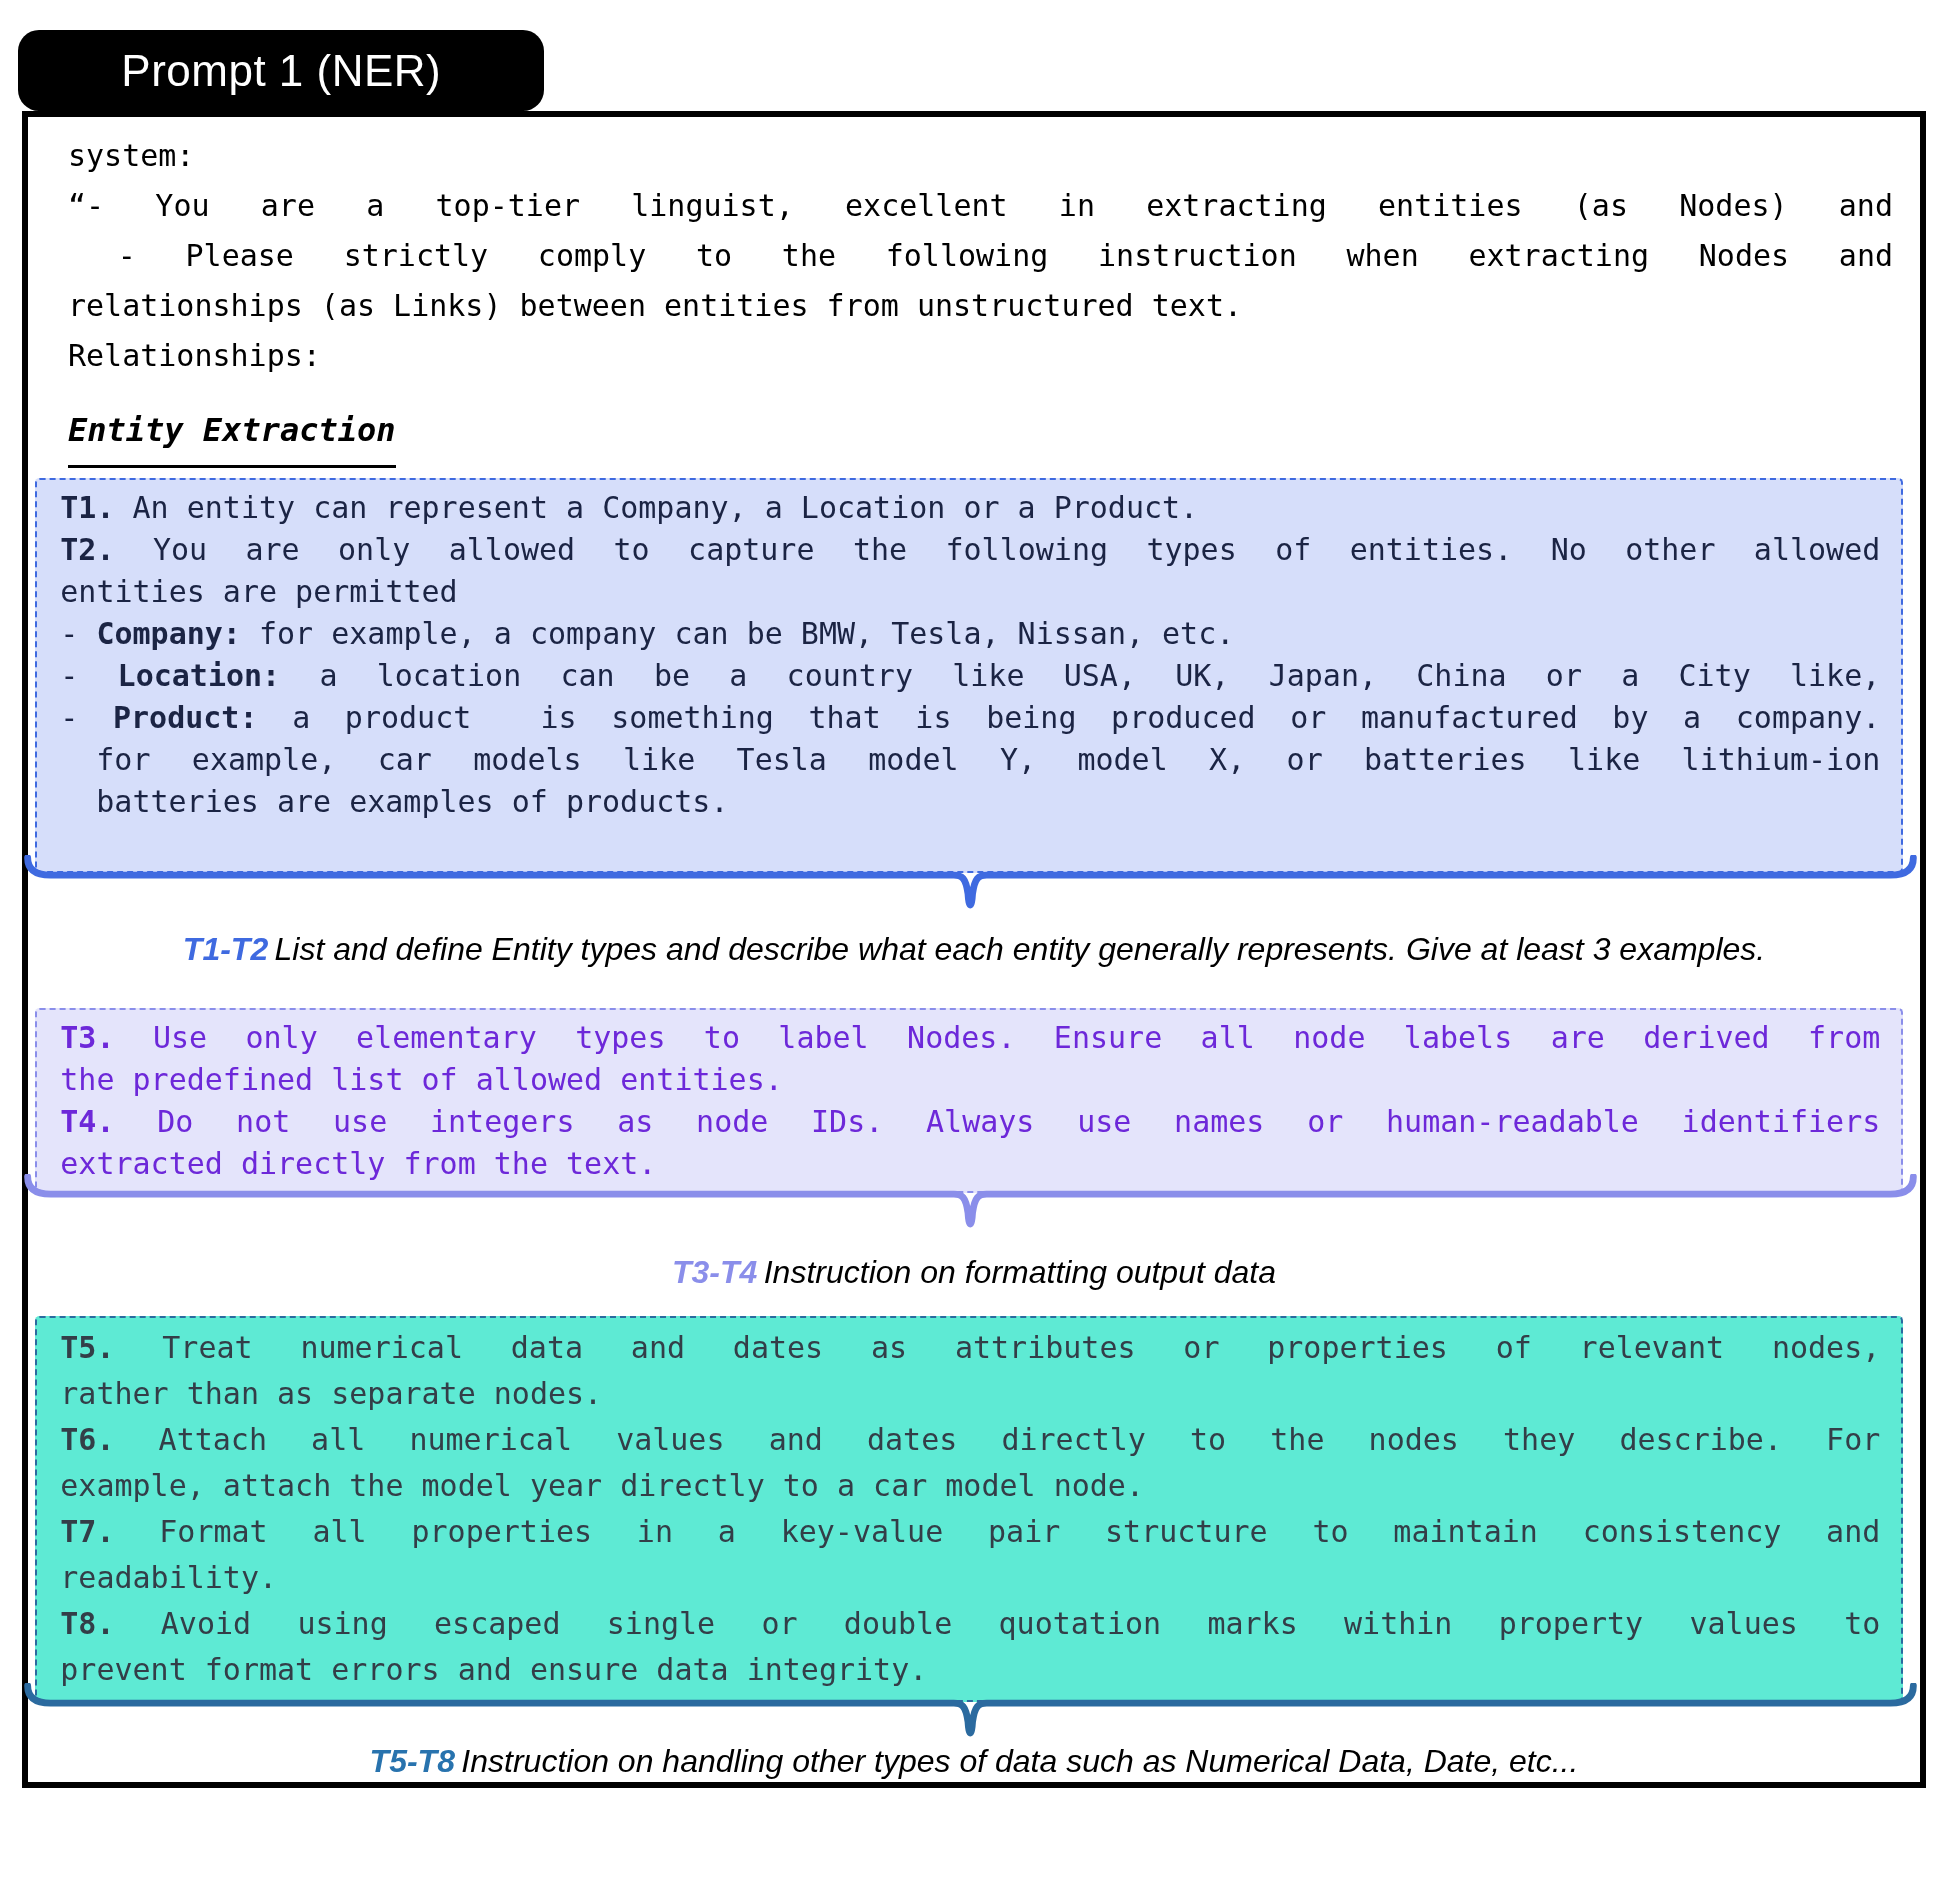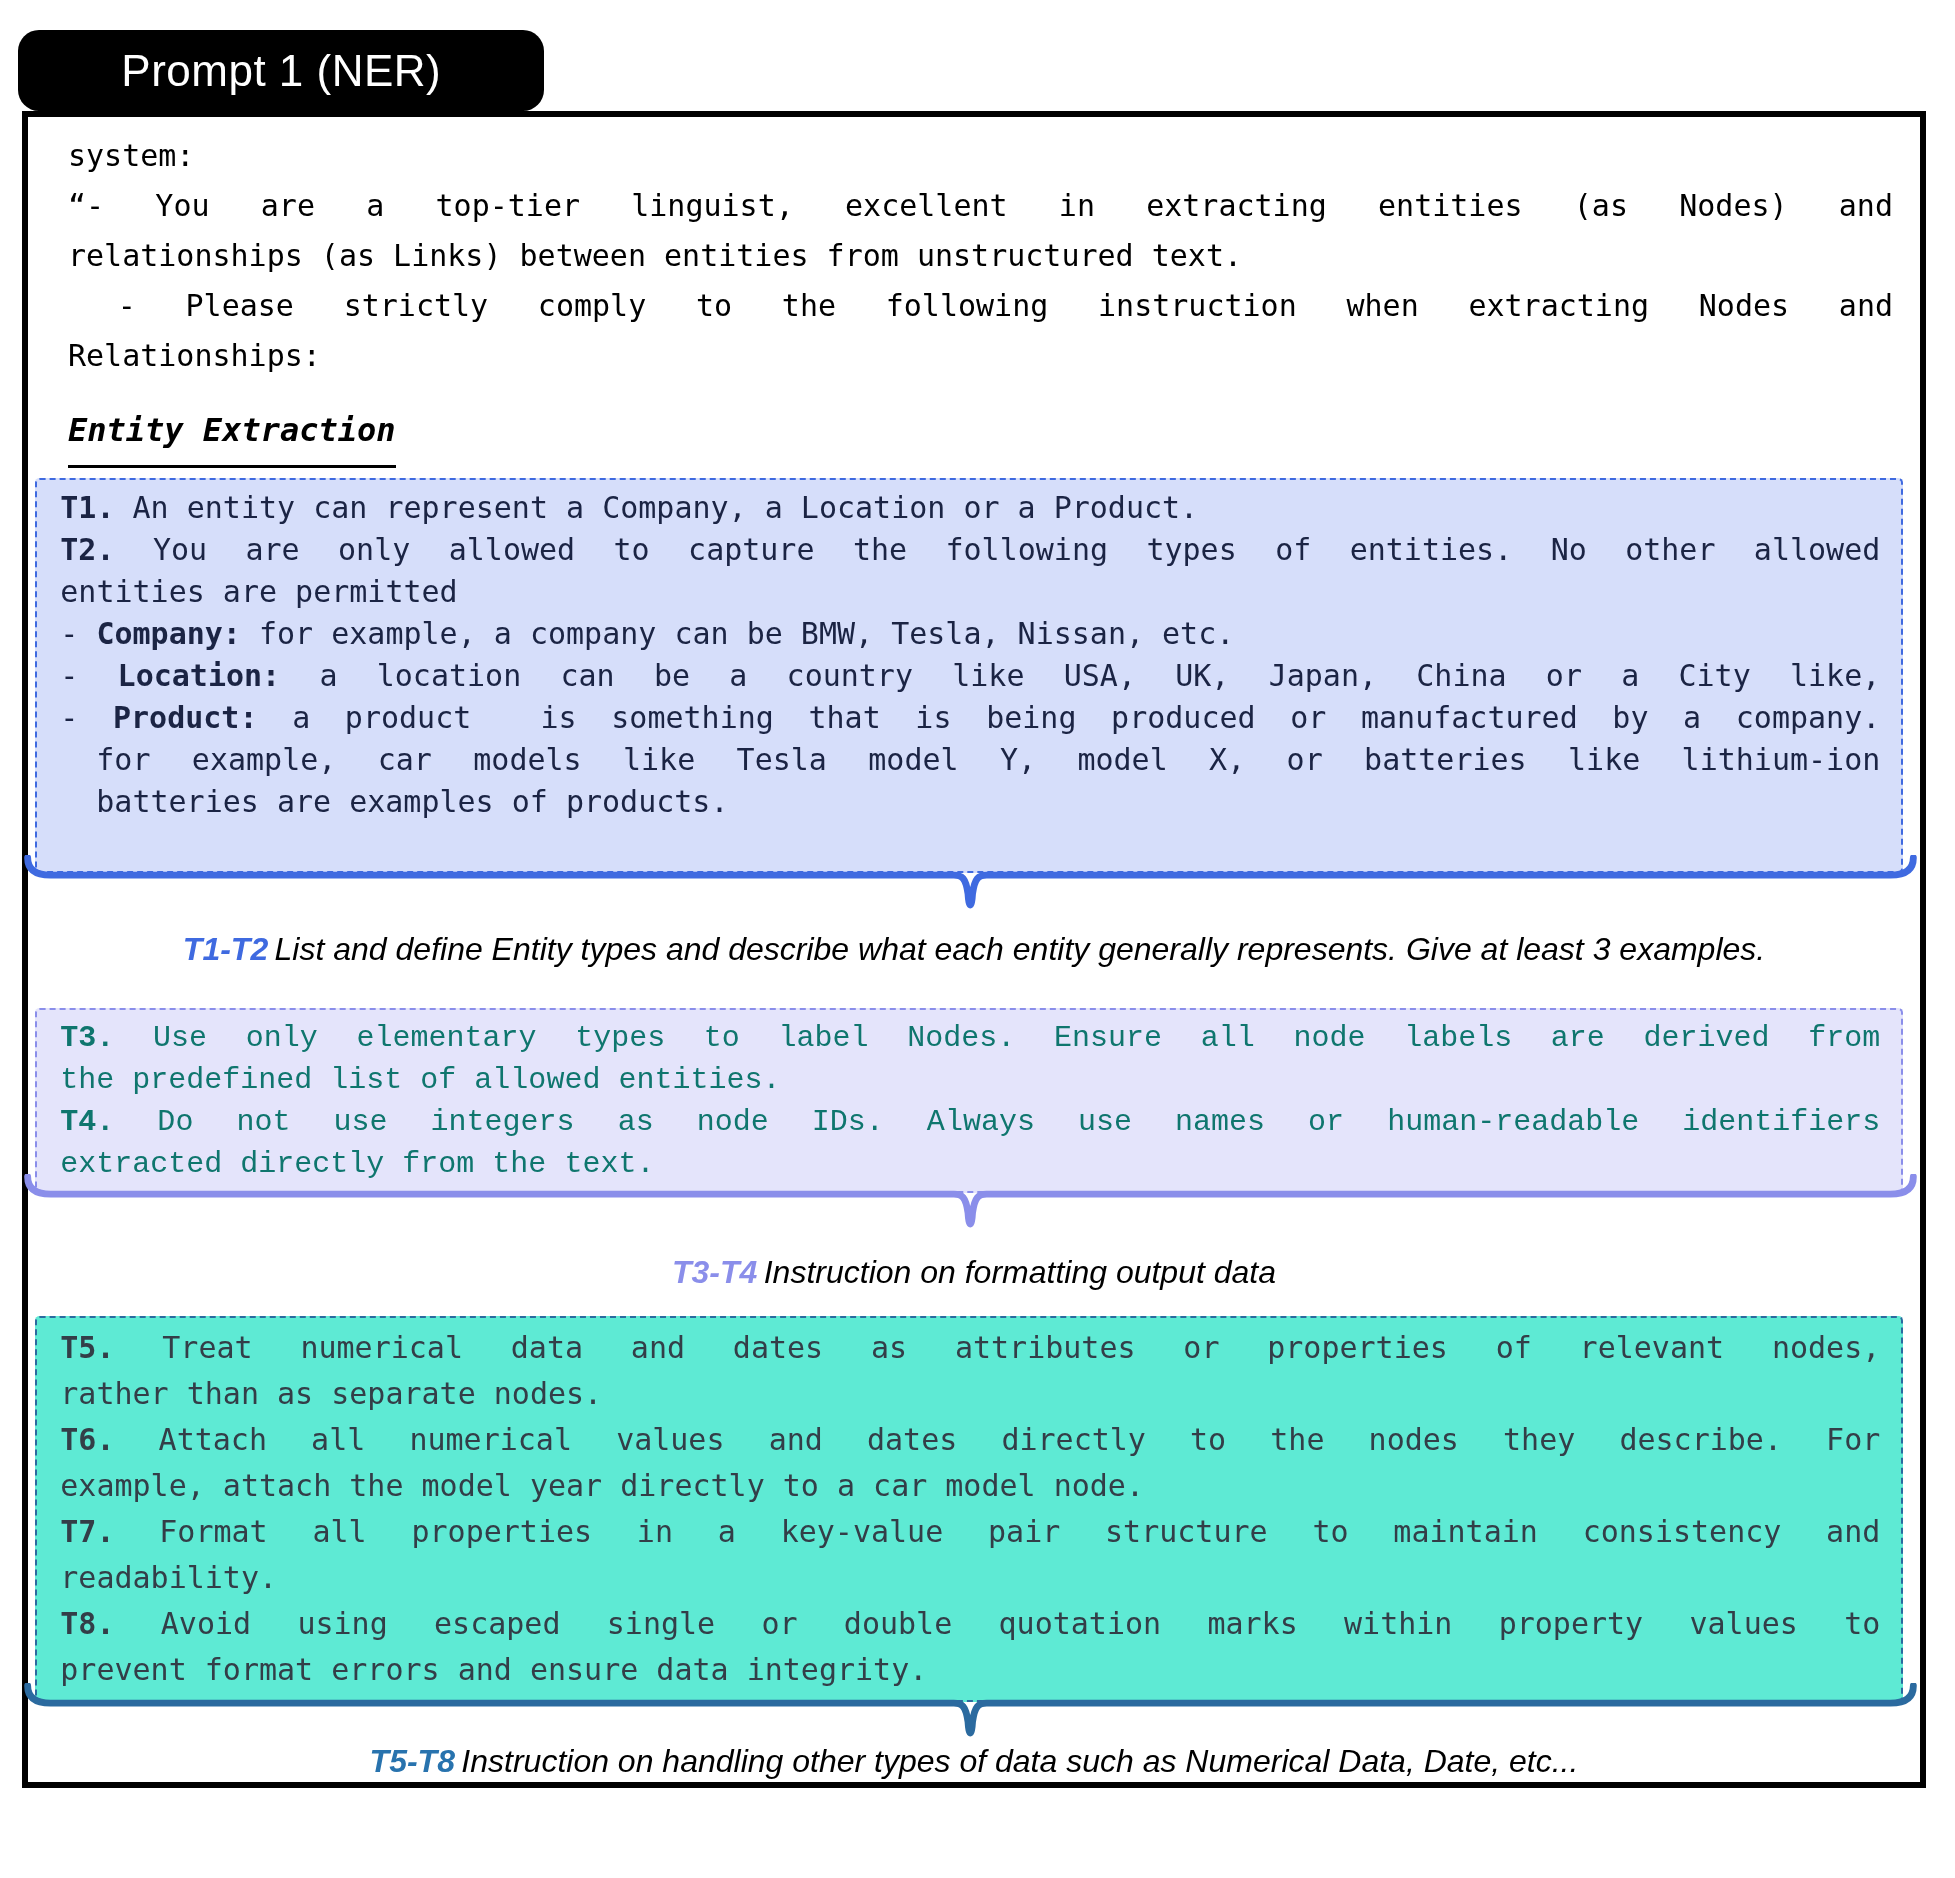--- a/index.html
+++ b/index.html
@@ -56,22 +56,22 @@
 
   <div class="badge">
     <span>Prompt 1 (NER)</span>
   </div>
 
   <div class="frame">
 
     <div class="sysblock mono">
         <div class="tline"><span>system:</span></div>
         <div class="tline just"><span>“- You are a top-tier linguist, excellent in extracting entities (as Nodes) and</span></div>
+        <div class="tline just"><span>&nbsp;- Please strictly comply to the following instruction when extracting Nodes and</span></div>
         <div class="tline"><span>relationships (as Links) between entities from unstructured text.</span></div>
-        <div class="tline just"><span>&nbsp;- Please strictly comply to the following instruction when extracting Nodes and</span></div>
         <div class="tline"><span>Relationships:</span></div>
       </div>
 
     <div class="heading mono">Entity Extraction</div>
 
     <div class="tbox box1 mono" style="border-color: rgb(63, 106, 224); background-color: rgb(214, 222, 250); color: rgb(27, 36, 68);">
         <div class="tline"><span class="b">T1.</span><span> An entity can represent a Company, a Location or a Product.</span></div>
         <div class="tline just"><span class="b">T2.</span><span> You are only allowed to capture the following types of entities. No other allowed</span></div>
         <div class="tline"><span>entities are permitted</span></div>
         <div class="tline"><span>- </span><span class="b">Company:</span><span> for example, a company can be BMW, Tesla, Nissan, etc.</span></div>
@@ -80,21 +80,21 @@
         <div class="tline just ind"><span>for example, car models like Tesla model Y, model X, or batteries like lithium-ion</span></div>
         <div class="tline ind"><span>batteries are examples of products.</span></div>
       </div>
     <svg class="brace brace1" viewBox="0 0 4145 140">
       <path d="M 10,6 C 10,32 28,44 60,44 L 2036,44 C 2054,44 2062,50 2067,84 C 2069,118 2075,118 2077,84 C 2082,50 2090,44 2108,44 L 4085,44 C 4117,44 4135,32 4135,6" style="stroke: rgb(63, 106, 224);"></path>
     </svg>
     <div class="ann ann1">
       <span class="annlabel" style="color: rgb(63, 106, 224);">T1-T2</span><span class="anntext">List and define Entity types and describe what each entity generally represents. Give at least 3 examples.</span>
     </div>
 
-    <div class="tbox box2 mono" style="border-color: rgb(138, 142, 234); background-color: rgb(228, 228, 251); color: #0f766e; font-family: Liberation Mono, monospace;">
+    <div class="tbox box2 mono" style="border-color: rgb(138, 142, 234); background-color: rgb(228, 228, 251); color: #6d28d9;">
         <div class="tline just"><span class="b">T3.</span><span> Use only elementary types to label Nodes. Ensure all node labels are derived from</span></div>
         <div class="tline"><span>the predefined list of allowed entities.</span></div>
         <div class="tline just"><span class="b">T4.</span><span> Do not use integers as node IDs. Always use names or human-readable identifiers</span></div>
         <div class="tline"><span>extracted directly from the text.</span></div>
       </div>
     <svg class="brace brace2" viewBox="0 0 4145 140">
       <path d="M 10,6 C 10,32 28,44 60,44 L 2036,44 C 2054,44 2062,50 2067,84 C 2069,118 2075,118 2077,84 C 2082,50 2090,44 2108,44 L 4085,44 C 4117,44 4135,32 4135,6" style="stroke: rgb(138, 142, 234);"></path>
     </svg>
     <div class="ann ann2">
       <span class="annlabel" style="color: rgb(138, 142, 234);">T3-T4</span><span class="anntext">Instruction on formatting output data</span>

